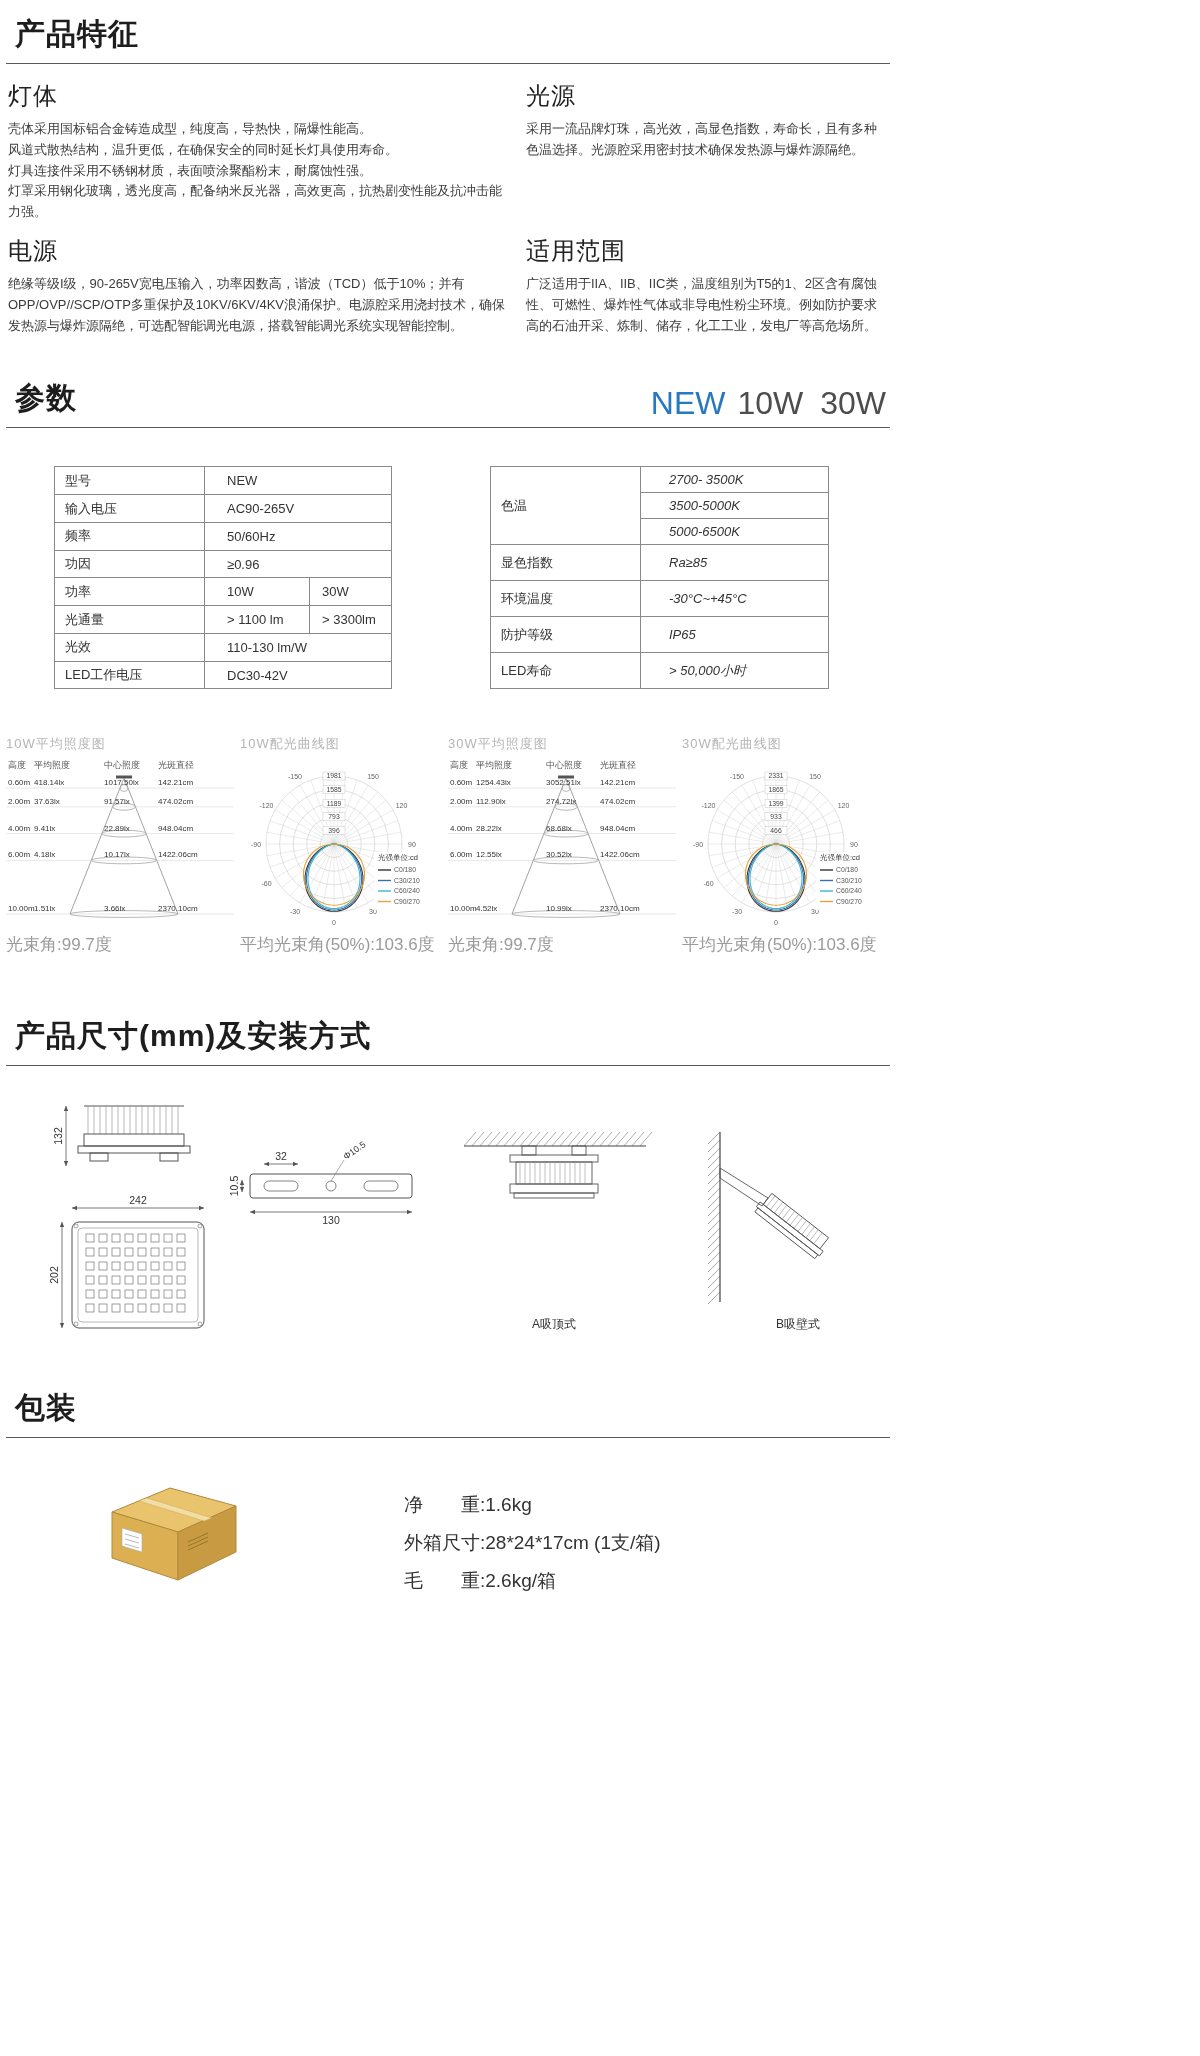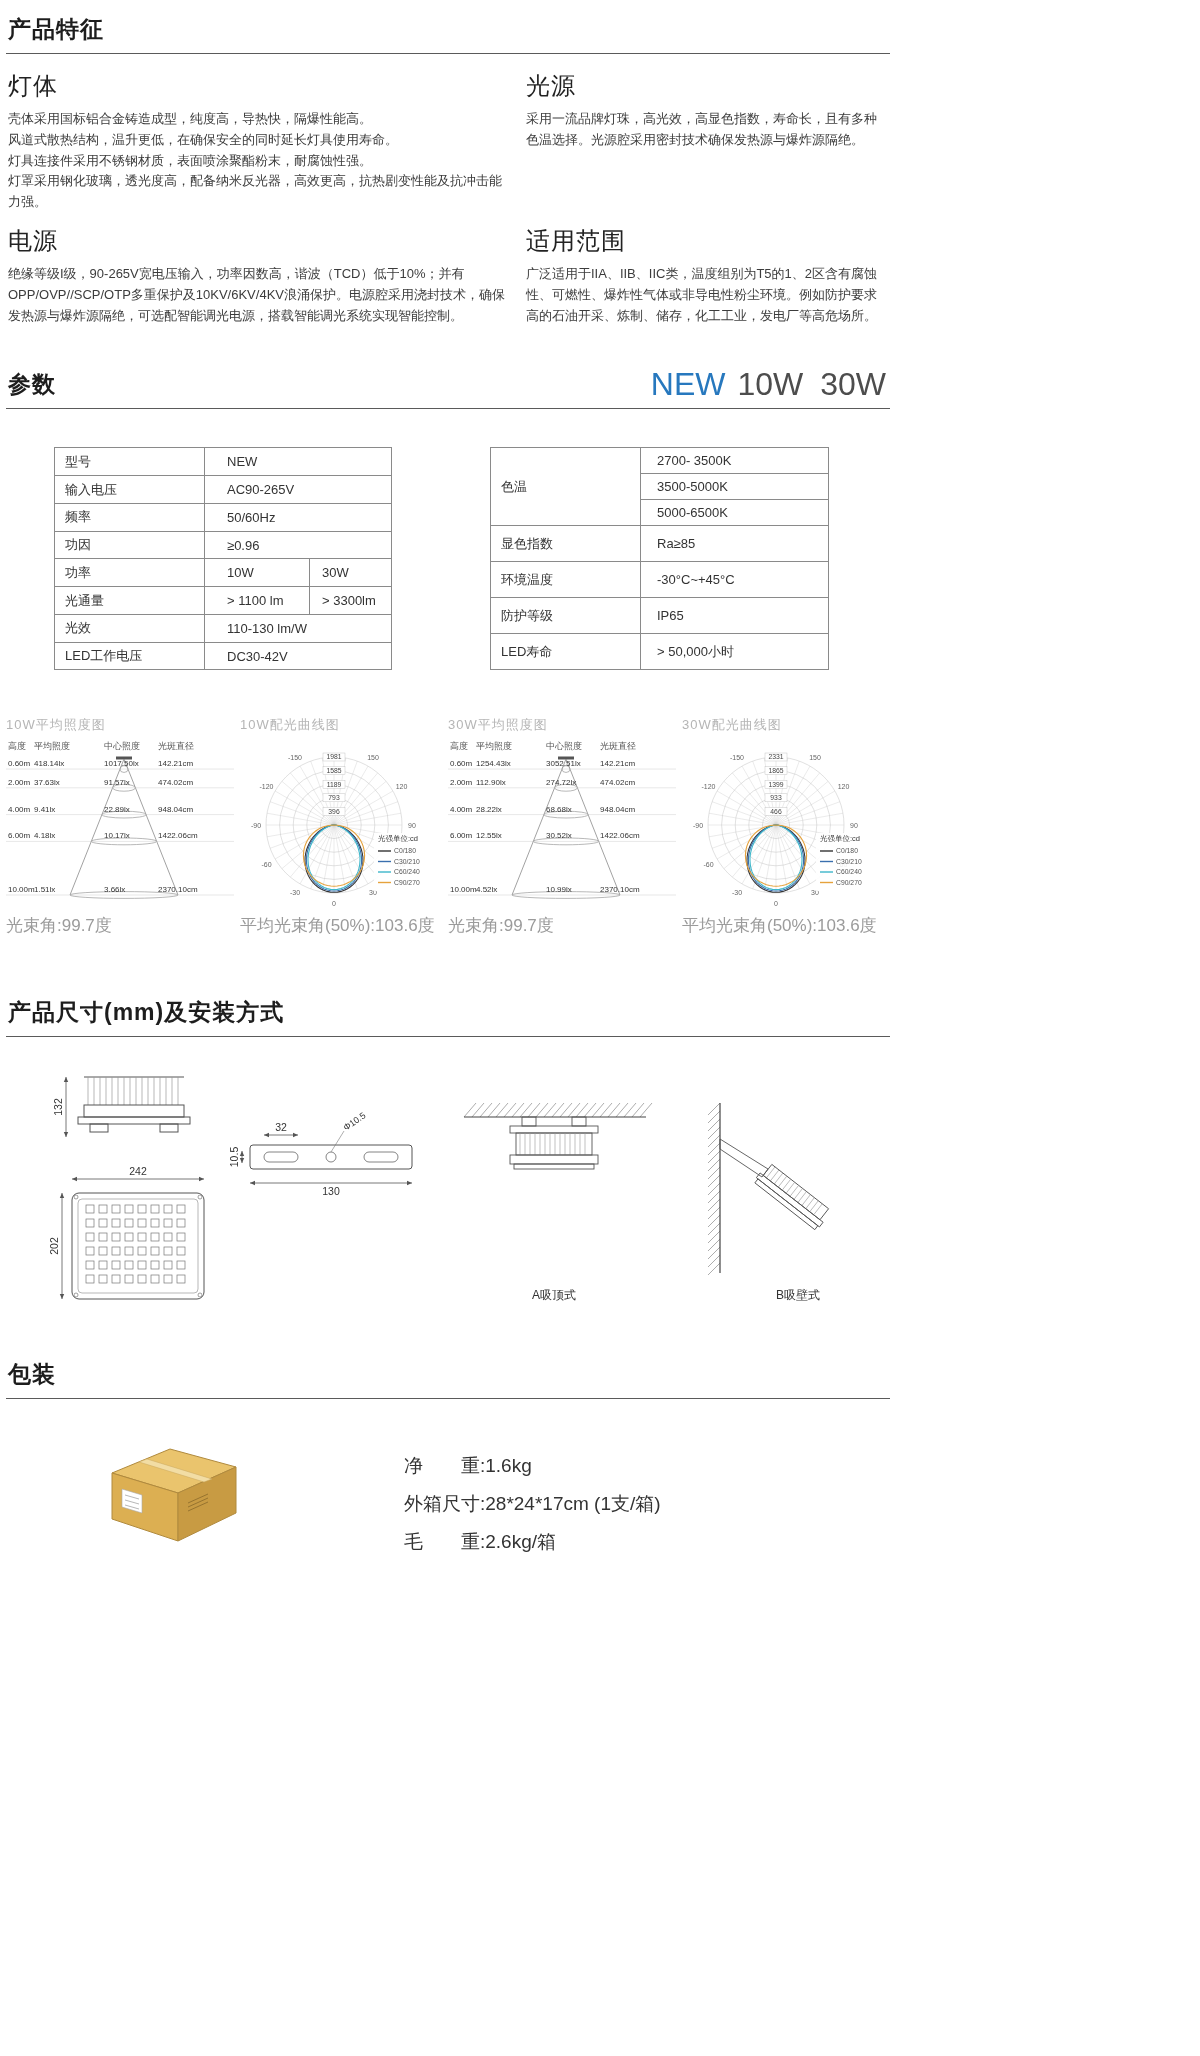--- a/index.html
+++ b/index.html
@@ -2,41 +2,41 @@
 <html><head>
 <meta charset="utf-8">
 <style>
   * { box-sizing: border-box; margin: 0; padding: 0; }
   html,body { background:#ffffff; }
   body { width:1200px; height:2056px; font-family:"Liberation Sans","DejaVu Sans",sans-serif; color:#3a3a3a; position:relative; }
   .page { width:1200px; height:2056px; background:#fff; }
   .content { width:890px; padding:14px 0 0 6px; }
 
   .sec-head { display:flex; justify-content:space-between; align-items:flex-end; border-bottom:1px solid #5a5a5a; padding:0 4px 8px 2px; }
-  .sec-title { font-size:23px; font-weight:600; color:#1d1d1d; letter-spacing:1px; }
+  .sec-title { font-size:30px; font-weight:600; color:#1d1d1d; letter-spacing:1px;margin-left:7px; }
 
   
   .feat-grid { display:grid; grid-template-columns:500px 362px; column-gap:18px; padding:4px 2px 0 2px; }
   .feat h2 { font-size:24px; font-weight:500; color:#222; margin:12px 0 7px 0; letter-spacing:1px; }
   .feat p { font-size:13px; line-height:1.6; color:#3c3c3c; }
 
   
   .sec-params { margin-top:42px; }
   .badge { font-size:32px; font-weight:500; line-height:1; }
   .badge .new { color:#2778be; margin-right:12px; }
   .badge .watts { color:#4d4d4d; word-spacing:8px; }
   .tables { display:flex; gap:98px; margin:38px 0 0 48px; }
   table { border-collapse:collapse; }
   td { border:1px solid #8a8a8a; font-size:13px; color:#333; vertical-align:middle; }
   .t-left td { height:26px; }
   .t-left td.lbl { width:150px; padding-left:10px; }
   .t-left td.val { width:105px; padding-left:22px; }
   .t-left td.val2 { width:82px; padding-left:12px; }
   .t-right td.lbl { width:150px; padding-left:10px; }
-  .t-right td.val { width:188px; padding-left:16px; }
+  .t-right td.val { width:188px; padding-left:28px;font-style:italic; }
   .t-right tr.sub td { height:26px; }
   .t-right tr.tall td { height:36px; }
 
   
   .diagrams { display:flex; margin-top:46px; }
   .diag { }
   .diag-illum { width:236px; }
   .diag-polar { width:208px; }
   .diag .dtitle { font-size:13px; color:#b5b5b5; margin-bottom:3px; letter-spacing:1px; }
   .diag .dfoot { font-size:17px; color:#9b9b9b; margin-top:1px; }

